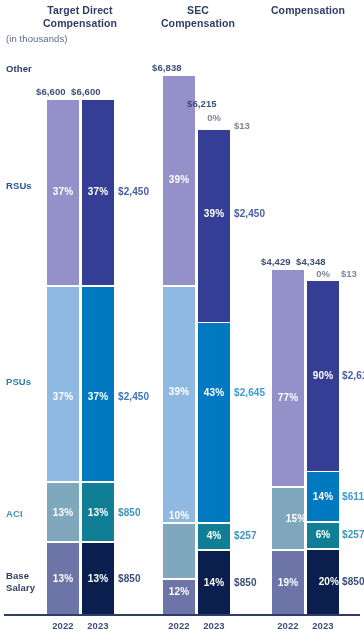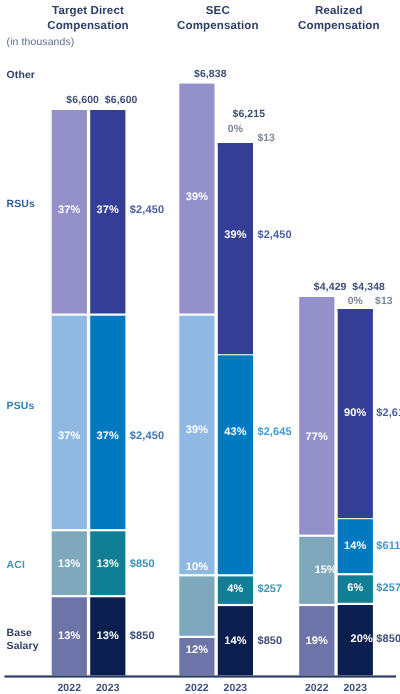--- a/index.html
+++ b/index.html
@@ -63,21 +63,21 @@
     font-size: 10px;
     font-weight: bold;
     letter-spacing: .1px;
     white-space: nowrap;
   }
   .top-val {
     position: absolute;
     font-size: 9.5px;
     font-weight: bold;
     color: #3d4f77;
-    text-align: right;
+    text-align: left;
     white-space: nowrap;
     letter-spacing: .1px;
   }
   .zero-pct {
     position: absolute;
     font-size: 9.5px;
     font-weight: bold;
     color: #7b8699;
     text-align: center;
     white-space: nowrap;
@@ -113,33 +113,32 @@
 
   <div class="col-title" style="left:18px; top:4px; width:124px;">
     <div>Target Direct</div>
     <div>Compensation</div>
   </div>
   <div class="col-title" style="left:148px; top:4px; width:100px;">
     <div>SEC</div>
     <div>Compensation</div>
   </div>
   <div class="col-title" style="left:256px; top:4px; width:104px;">
-    <div>Realized</div>
     <div>Compensation</div>
   </div>
 
   <div class="subtitle">(in thousands)</div>
 
   <div class="cat-label" style="left:6px; top:63px; color:#2c3e66;">
     <div>Other</div>
   </div>
   <div class="cat-label" style="left:6px; top:180px; color:#2b5a96;">
     <div>RSUs</div>
   </div>
-  <div class="cat-label" style="left:6px; top:364px; color:#2e7fb0;">
+  <div class="cat-label" style="left:6px; top:376px; color:#2e7fb0;">
     <div>PSUs</div>
   </div>
   <div class="cat-label" style="left:6px; top:508px; color:#3e94b6;">
     <div>ACI</div>
   </div>
   <div class="cat-label" style="left:6px; top:570px; color:#2c3e66;">
     <div>Base</div>
     <div>Salary</div>
   </div>
 

